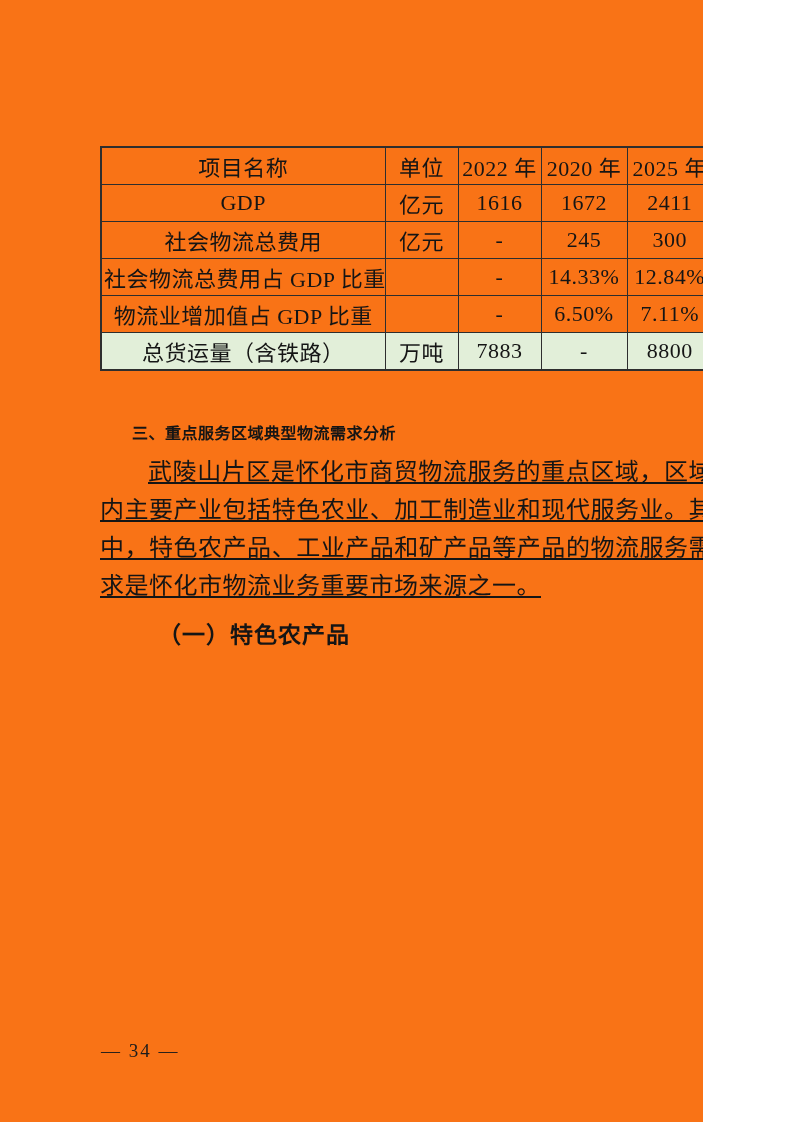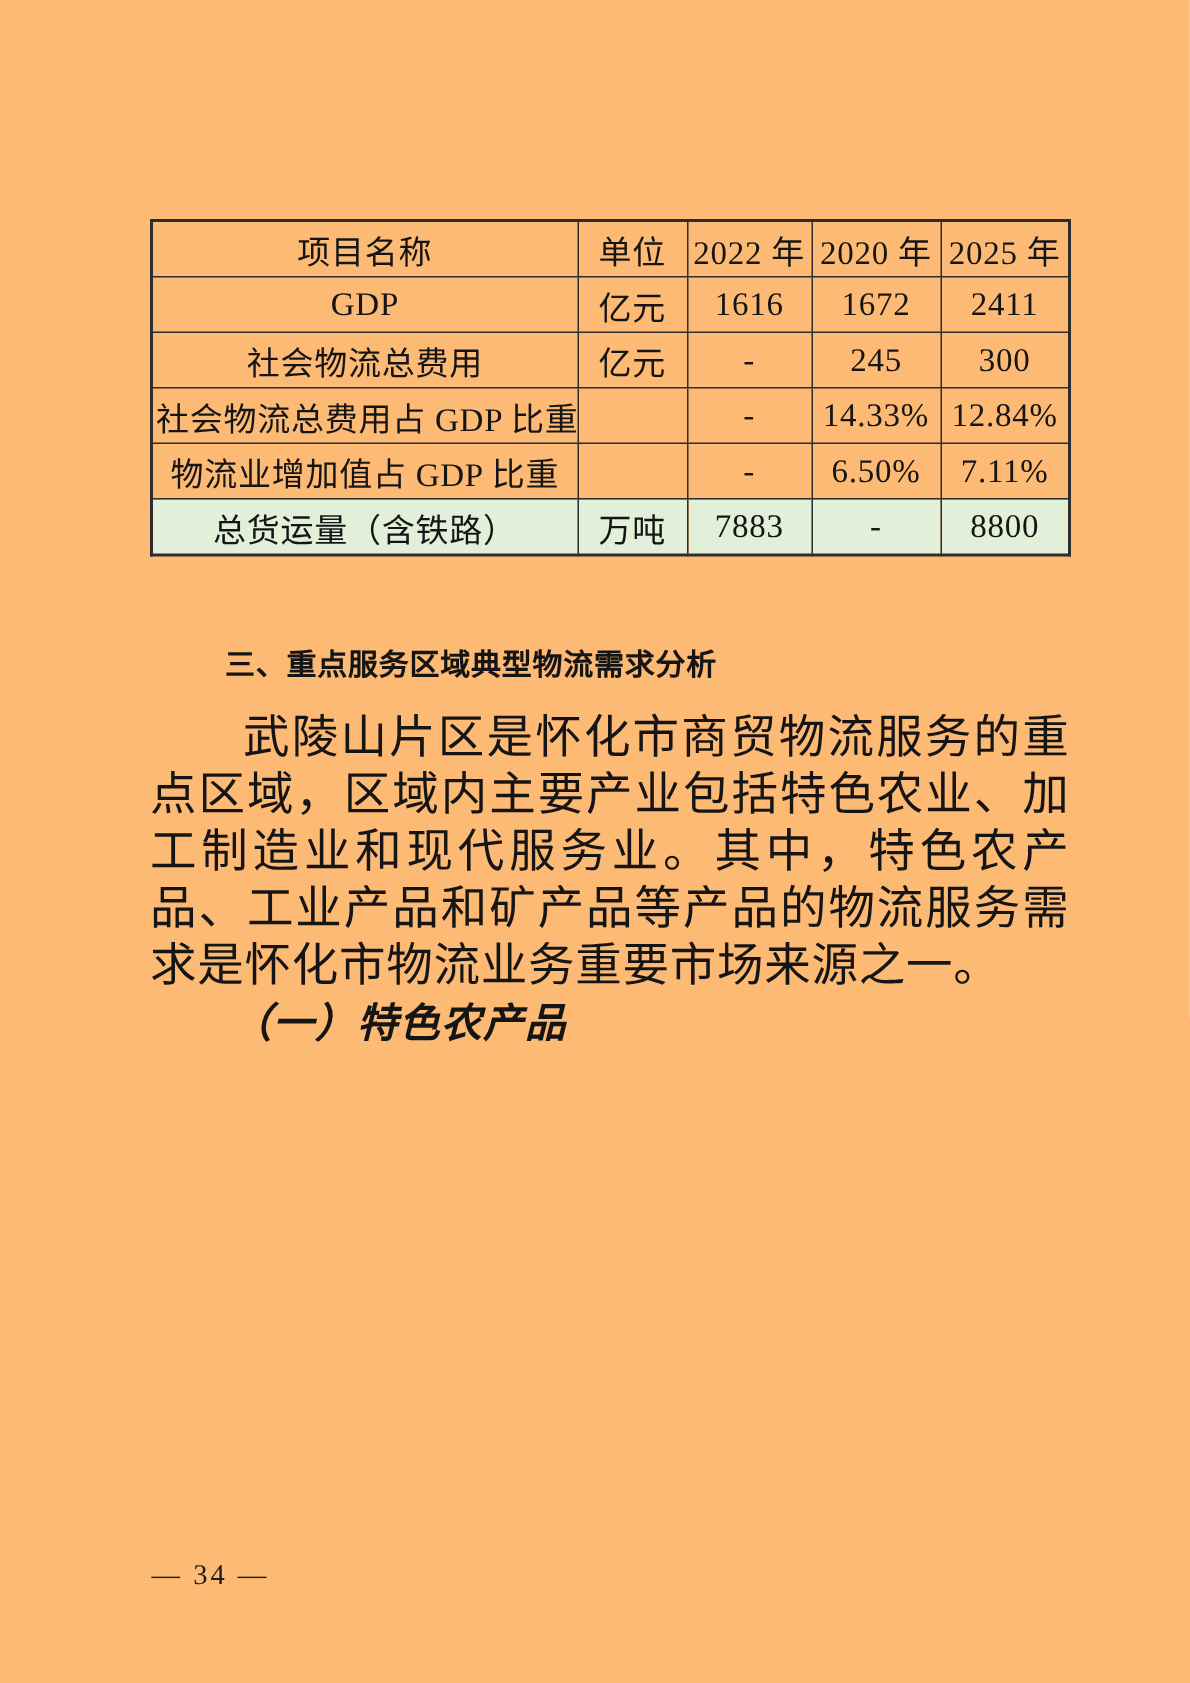--- a/index.html
+++ b/index.html
@@ -1,20 +1,20 @@
 <!DOCTYPE html>
 <html lang="zh-CN" style="--hl-color: #e2efd9;"><head>
 <meta charset="utf-8">
 <style>
   html, body { margin: 0; padding: 0; }
   .page {
     position: relative;
-    width: 793px;
+    width: 703px;
     height: 1122px;
-    background: #fdba74;
+    background: #f97316;
     overflow: hidden;
     font-family: "Liberation Serif", "DejaVu Serif", serif;
     color: #151515;
   }
 
   
   table.doc-table {
     position: absolute;
     left: 100px;
     top: 146px;
@@ -44,43 +44,43 @@
   tr.highlight td { background: var(--hl-color, #e2efd9); }
 
   
   .content {
     position: absolute;
     left: 100px;
     top: 415px;
     width: 613px;
   }
   .section-heading {
-    margin: 10px;
+    margin: 0;
     font-family: "Liberation Sans", "DejaVu Sans", sans-serif;
     font-weight: bold;
-    font-size: 20px;
+    font-size: 16px;
     line-height: 38px;
     text-indent: 2em;
     letter-spacing: 0.5px;
   }
   .para {
     margin: 0;
-    font-size: 31px;
+    font-size: 24px;
     line-height: 38px;
     text-indent: 2em;
     text-align: justify;
     letter-spacing: 0.5px;
+    text-decoration: underline;
   }
   .subsection-heading {
-    margin: 0;
-    font-size: 27px;
+    margin: 12px;
+    font-size: 23px;
     line-height: 38px;
     text-indent: 2em;
     letter-spacing: 1px;
-    font-style: italic;
   }
 
   
   .footer {
     position: absolute;
     left: 101px;
     top: 1040px;
     font-size: 19px;
     letter-spacing: 2px;
     color: #1c1c1c;

